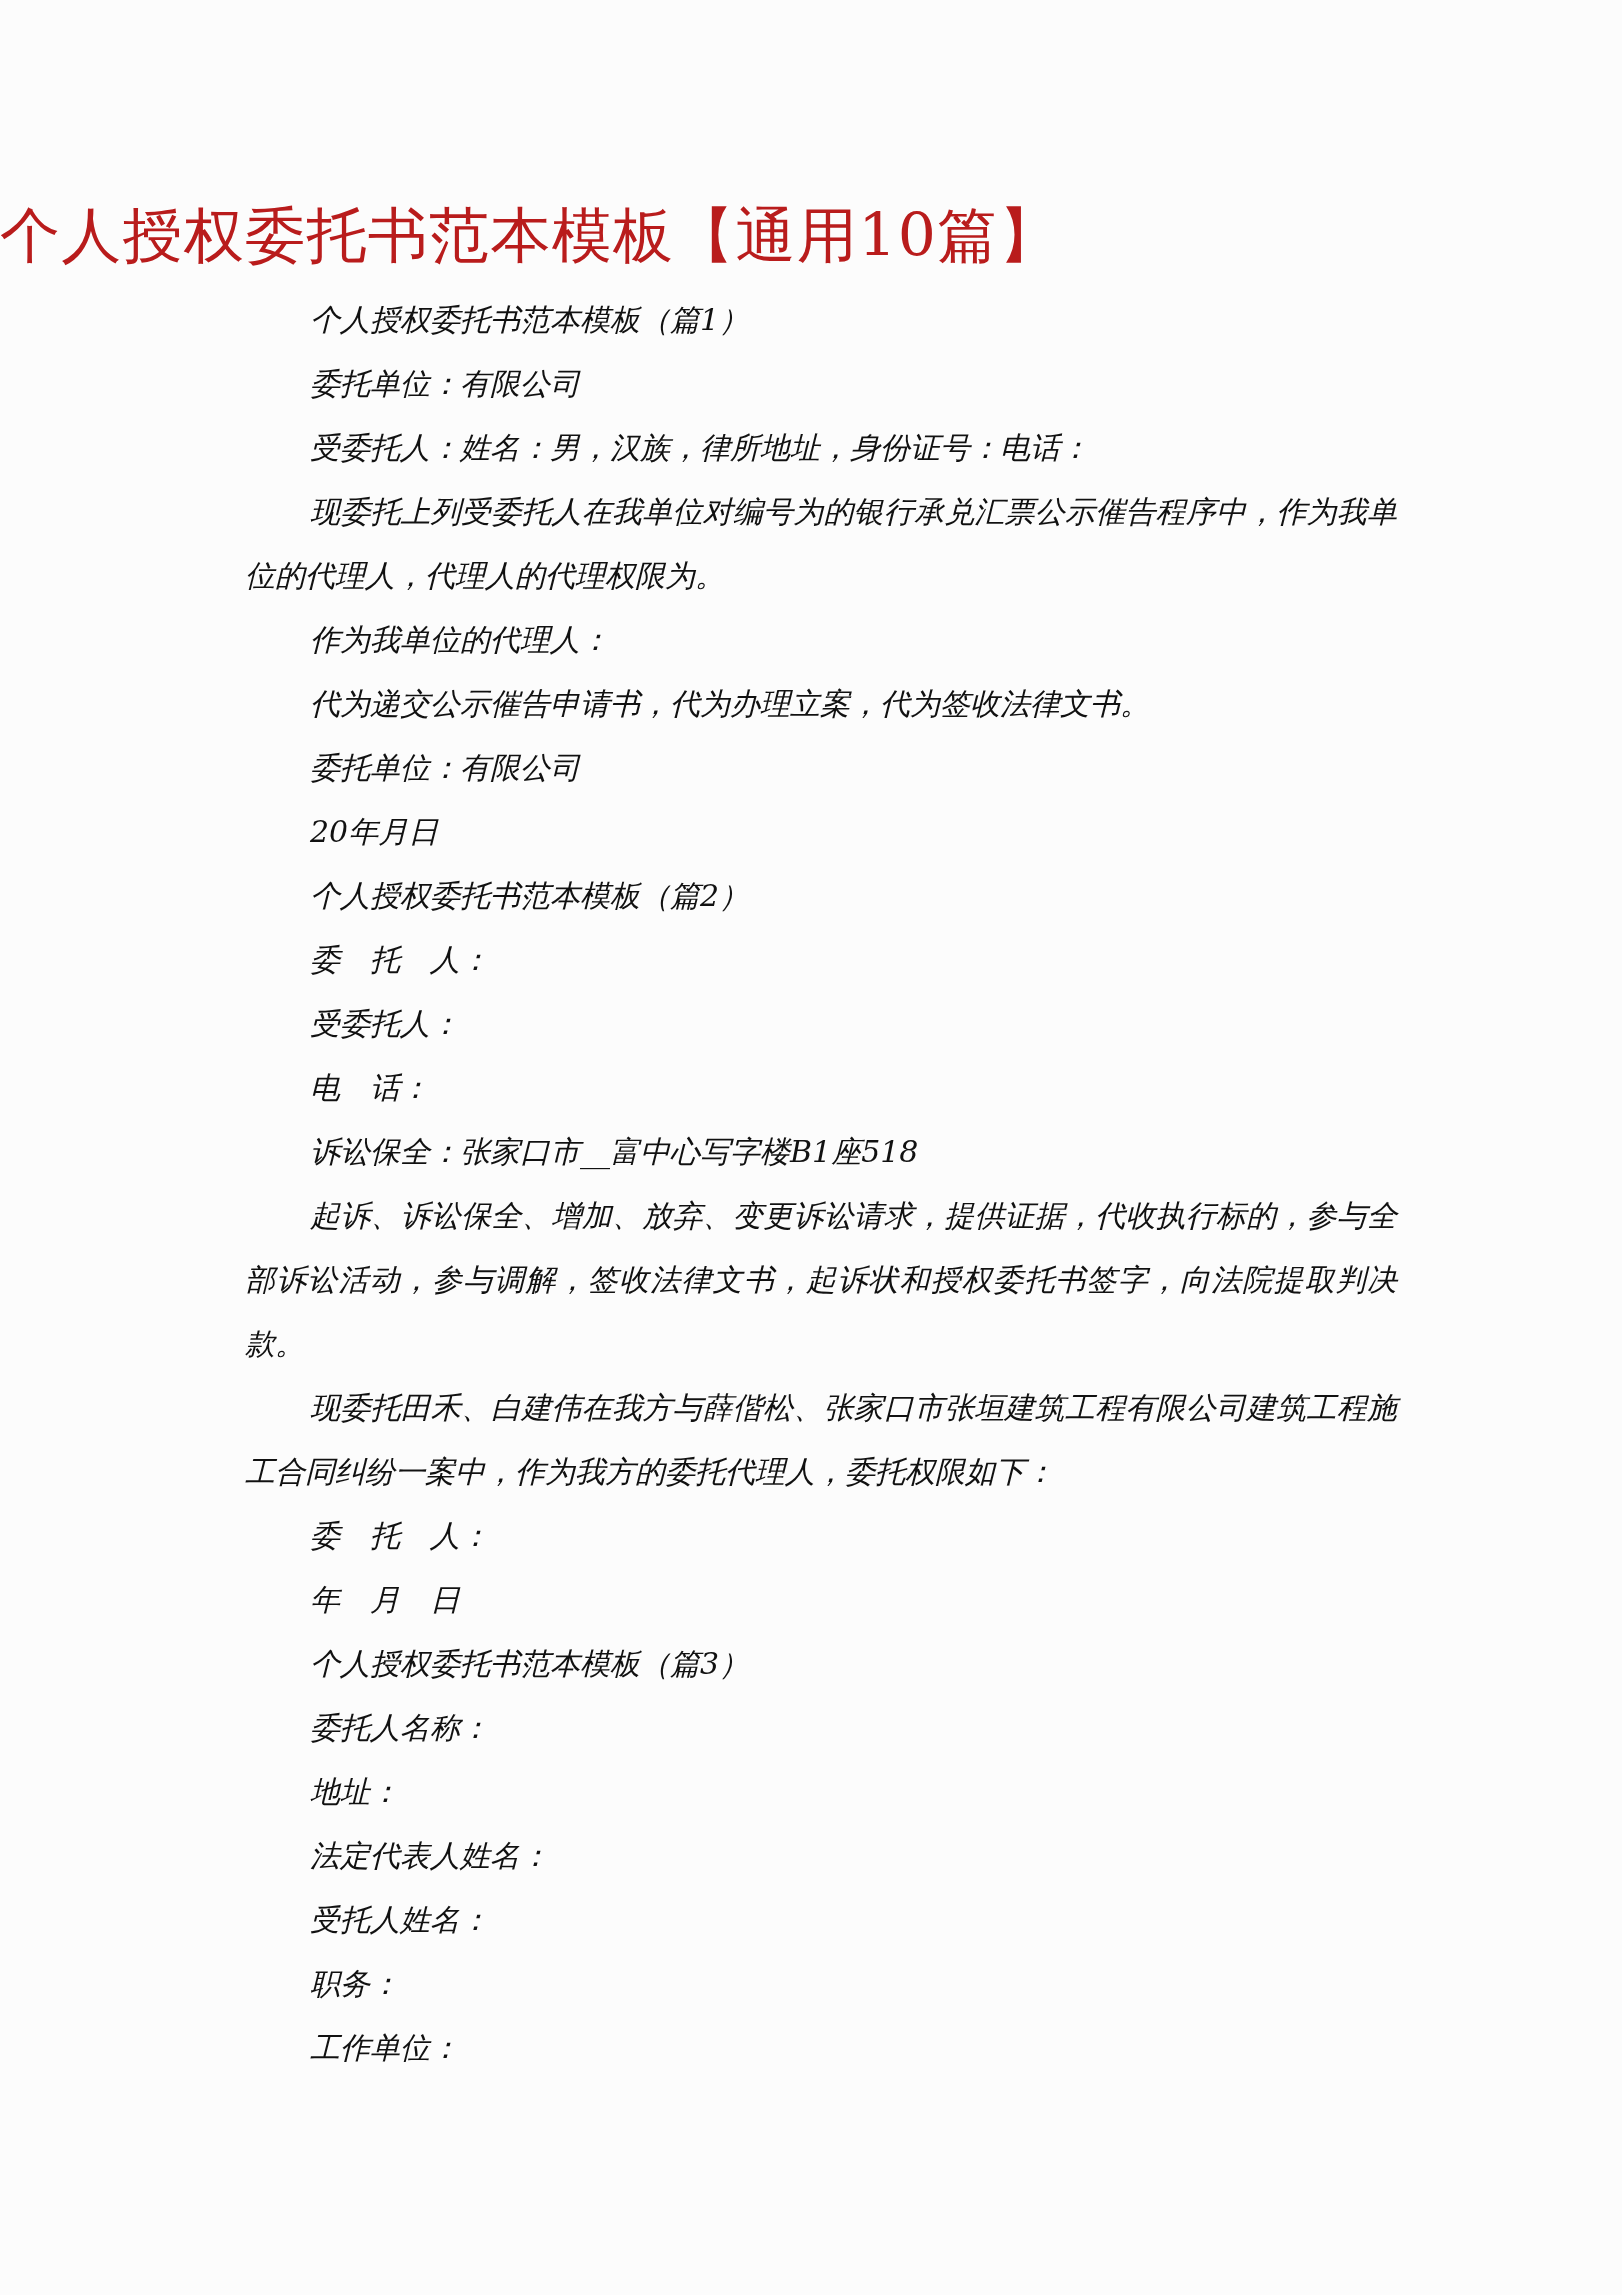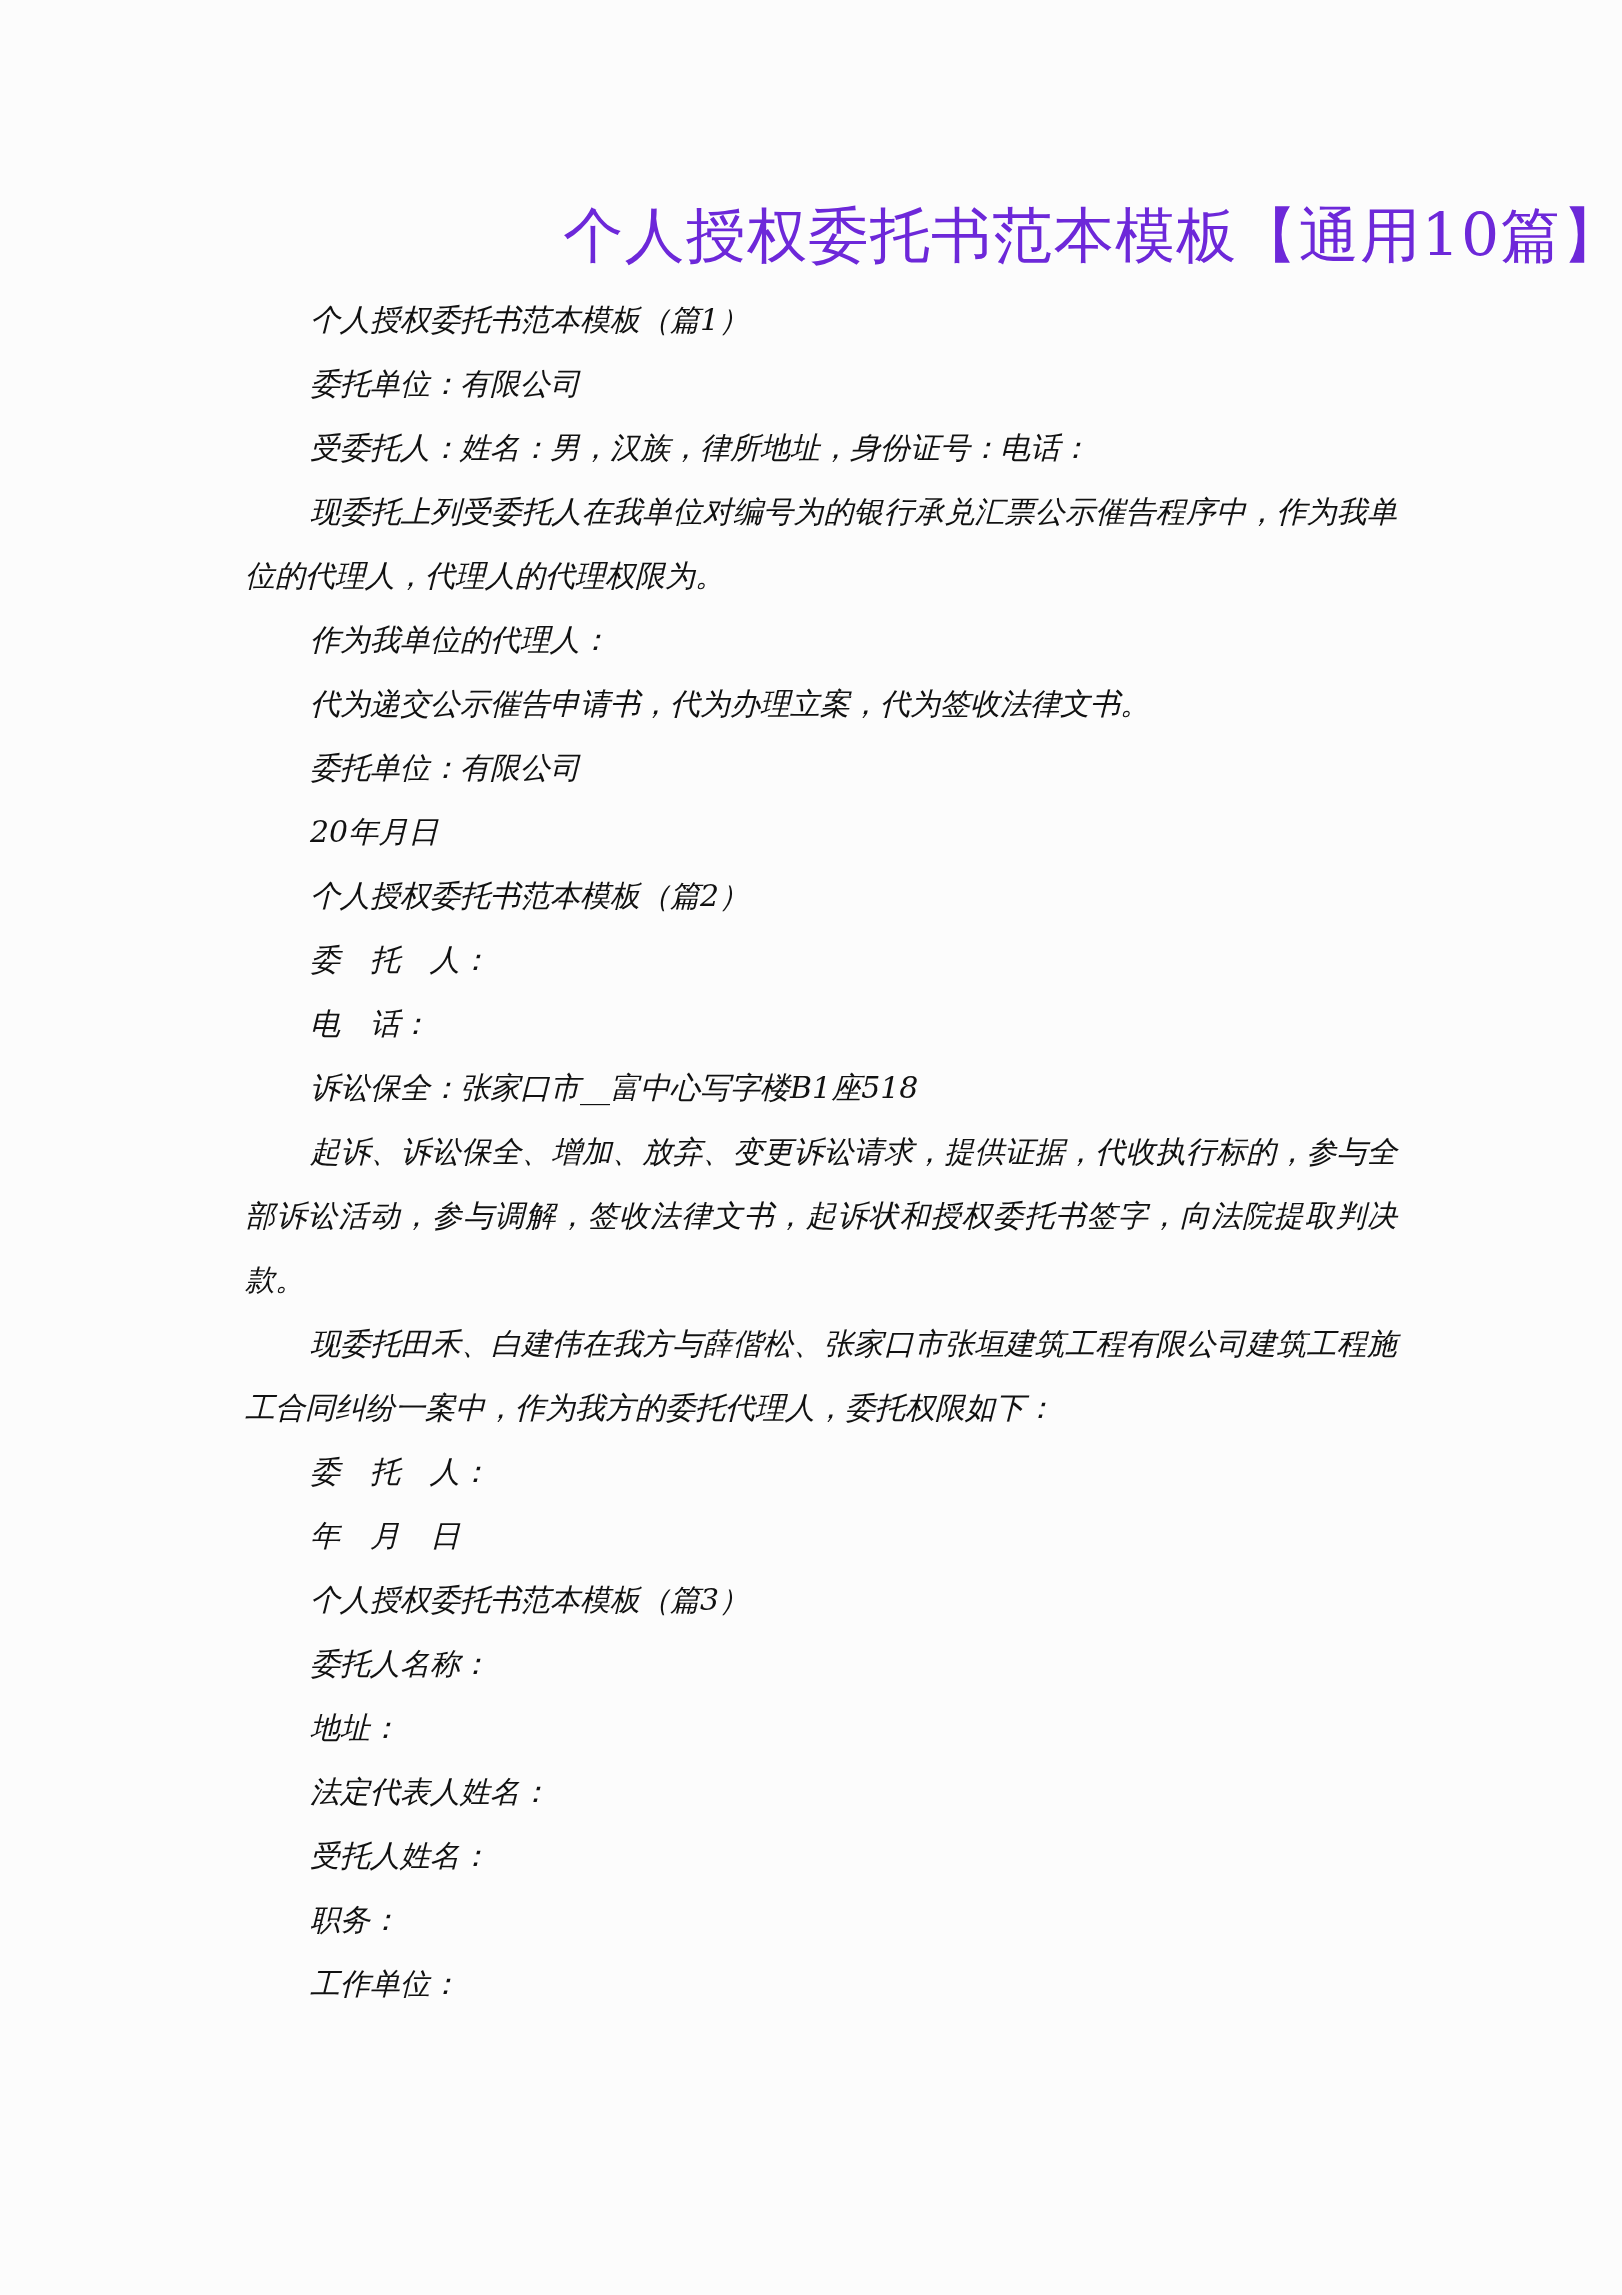--- a/index.html
+++ b/index.html
@@ -21,25 +21,25 @@
       top: 0;
       width: 1623px;
       height: 2295px;
       background: #fcfcfc;
     }
     .title {
       position: absolute;
       left: 0;
       width: 1623px;
       top: 193px;
-      text-align: right;
+      text-align: left;
       font-size: 60px;
       line-height: 85px;
       letter-spacing: 1.3px;
-      color: #6d28d9;
+      color: #b91c1c;
       white-space: nowrap;
     }
     .body {
       position: absolute;
       left: 245px;
       top: 288px;
       width: 1152px;
     }
     .para {
       font-size: 30px;
@@ -68,20 +68,21 @@
     <p class="para">委托单位：有限公司</p>
     <p class="para">受委托人：姓名：男，汉族，律所地址，身份证号：电话：</p>
     <p class="para">现委托上列受委托人在我单位对编号为的银行承兑汇票公示催告程序中，作为我单位的代理人，代理人的代理权限为。</p>
     <p class="para">作为我单位的代理人：</p>
     <p class="para">代为递交公示催告申请书，代为办理立案，代为签收法律文书。</p>
     <p class="para">委托单位：有限公司</p>
     <p class="para">20年月日</p>
 
     <p class="para">个人授权委托书范本模板（篇2）</p>
     <p class="para spaced">委　托　人：</p>
+    <p class="para">受委托人：</p>
     <p class="para spaced">电　话：</p>
     <p class="para">诉讼保全：张家口市__富中心写字楼B1座518</p>
     <p class="para">起诉、诉讼保全、增加、放弃、变更诉讼请求，提供证据，代收执行标的，参与全部诉讼活动，参与调解，签收法律文书，起诉状和授权委托书签字，向法院提取判决款。</p>
     <p class="para">现委托田禾、白建伟在我方与薛偕松、张家口市张垣建筑工程有限公司建筑工程施工合同纠纷一案中，作为我方的委托代理人，委托权限如下：</p>
     <p class="para spaced">委　托　人：</p>
     <p class="para spaced">年　月　日</p>
 
     <p class="para">个人授权委托书范本模板（篇3）</p>
     <p class="para">委托人名称：</p>
     <p class="para">地址：</p>

